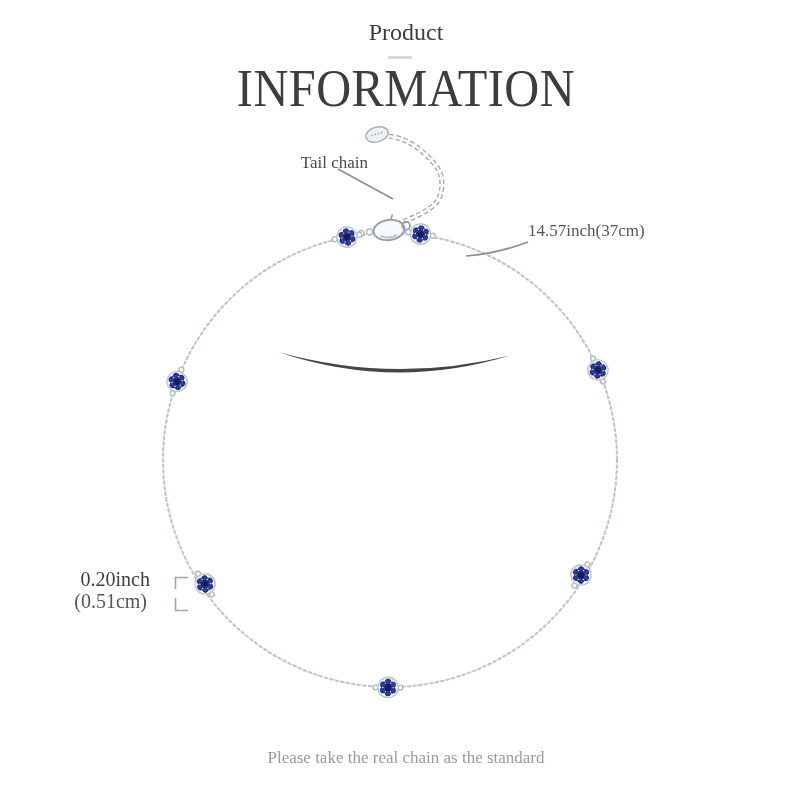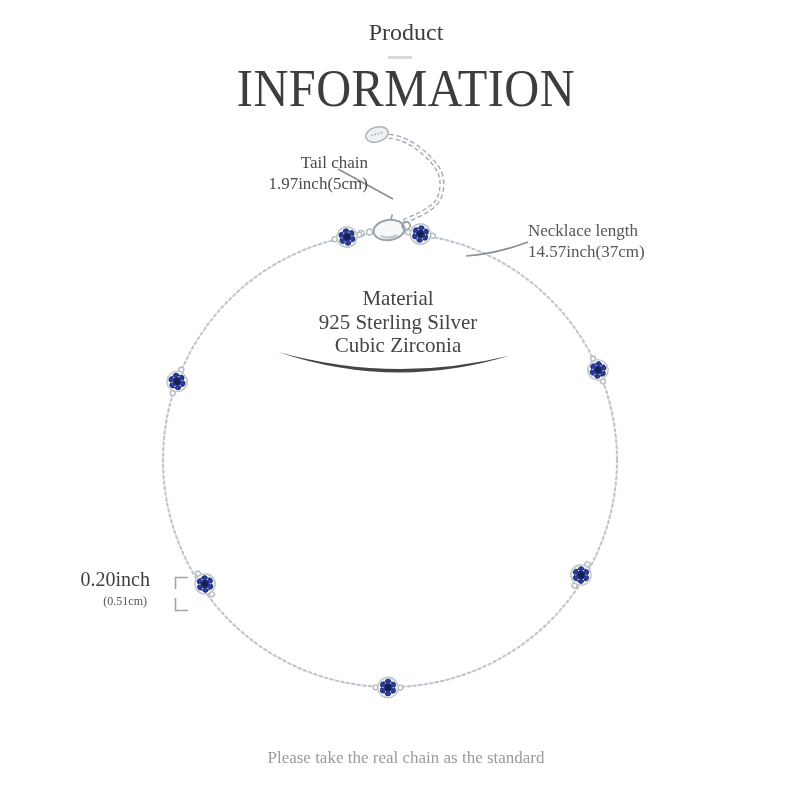--- a/index.html
+++ b/index.html
@@ -29,21 +29,21 @@
   .clasp-detail{fill:none;stroke:#9aa2ab;stroke-width:1.8;}
   .clasp-shade{fill:none;stroke:#c3c9d0;stroke-width:2.5;}
   .tag-oval{fill:#eef0f2;stroke:#aab1ba;stroke-width:1.4;}
   .tag-dot{fill:#a6adb6;}
   .ann{position:absolute;color:#4a4a4a;}
   .ann-tail{top:152px;left:208px;width:160px;text-align:right;font-size:17px;line-height:21px;}
   .ann-length{top:220px;left:528px;width:170px;text-align:left;font-size:17px;line-height:21px;color:#565656;}
   .ann-material{top:287px;left:248px;width:300px;text-align:center;font-size:21px;line-height:23.5px;color:#454545;}
   .ann-size{top:567px;left:30px;width:120px;text-align:right;}
   .ann-size .inch{font-size:20px;line-height:24px;color:#3f3f3f;}
-  .ann-size .cm{font-size:12px;line-height:20px;color:#565656;padding-right:3px;}
+  .ann-size .cm{font-size:20px;line-height:20px;color:#565656;padding-right:3px;}
   .footer{position:absolute;top:747px;left:0;width:100%;text-align:center;
           font-size:17px;line-height:21px;color:#9b9b9b;}
 </style>
 </head>
 <body>
 
 <div class="page">
   <div class="kicker">Product</div>
   <div class="kicker-underline"></div>
   <div class="title">INFORMATION</div>
@@ -124,33 +124,26 @@
 
     <path class="leader" d="M338,169 L393,199"></path>
     <path class="leader" d="M528,242 Q496,254 466,256"></path>
     <path class="swoosh" d="M278,352 Q395,384.5 512,355 Q395,391.5 278,352 Z"></path>
     <path class="bracket" d="M175.5,589 L175.5,577.5 L188,577.5"></path>
     <path class="bracket" d="M175.5,598 L175.5,610.5 L188,610.5"></path>
   </svg>
 
   <div class="ann ann-tail">
     <div>Tail chain</div>
-    <div>1.97inch(5cm)</div>
   </div>
 
   <div class="ann ann-length">
-    <div>Necklace length</div>
     <div>14.57inch(37cm)</div>
   </div>
 
-  <div class="ann ann-material">
-    <div>Material</div>
-    <div>925 Sterling Silver</div>
-    <div>Cubic Zirconia</div>
-  </div>
 
   <div class="ann ann-size">
     <div class="inch">0.20inch</div>
     <div class="cm">(0.51cm)</div>
   </div>
 
   <div class="footer">
     <div>Please take the real chain as the standard</div>
   </div>
 </div>

